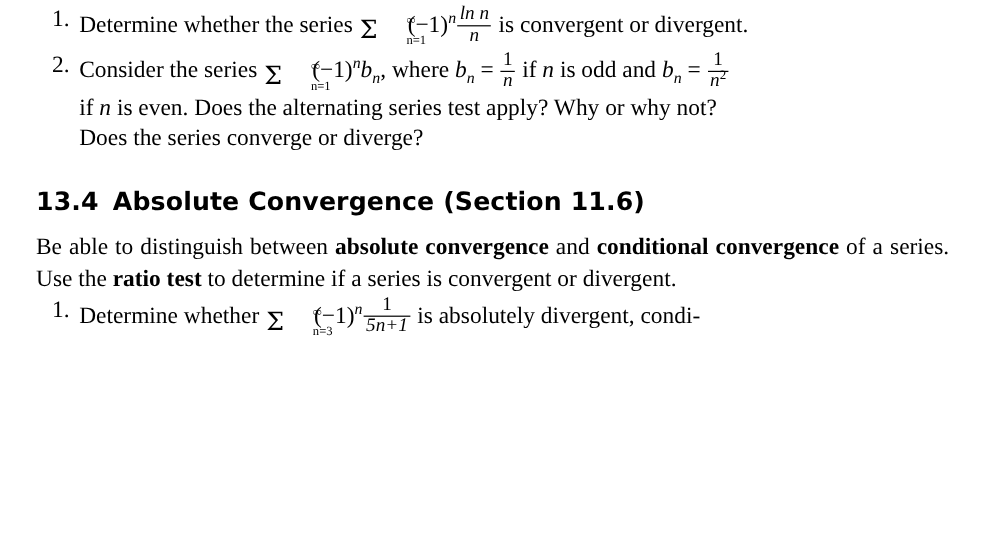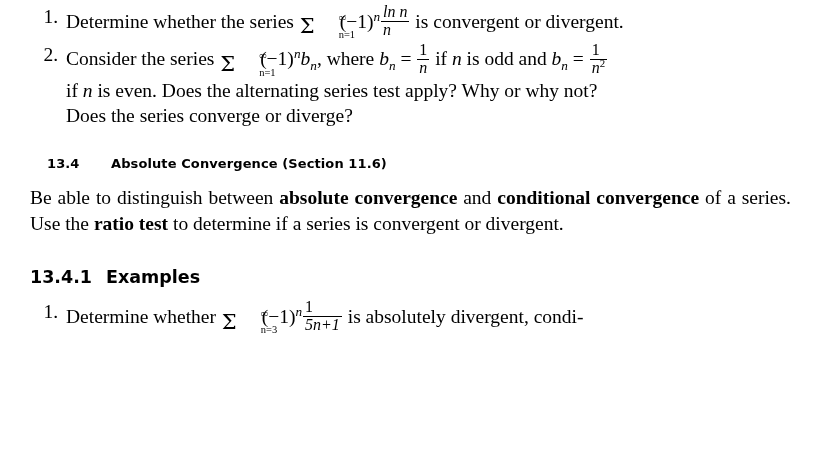--- a/index.html
+++ b/index.html
@@ -46,22 +46,22 @@
     text-align: right;
     font-size: 19.5px;
   }
 
   .exercises-top > li { margin-bottom: 7px; }
 
   
   h2.sec {
     font-family: "DejaVu Sans", sans-serif;
     font-weight: bold;
-    font-size: 13px;
-    margin: 28px 0 14px 17px;
+    font-size: 21px;
+    margin: 28px 0 14px 0;
     padding: 0;
     letter-spacing: 0.1px;
   }
   h2.sec .secnum { display: inline-block; min-width: 64px; }
 
   h3.subsec {
     font-family: "DejaVu Sans", sans-serif;
     font-weight: bold;
     font-size: 17.5px;
     margin: 30px 0 12px 0;
@@ -102,21 +102,21 @@
     white-space: nowrap;
     line-height: 1;
   }
   .sum .lim.top { top: -1px; }
   .sum .lim.bot { bottom: -1px; }
   .sum .pad { display: inline-block; width: 24px; }
 
   .frac {
     display: inline-block;
     vertical-align: -0.45em;
-    text-align: left;
+    text-align: center;
     font-size: 0.82em;
     line-height: 1.05;
     margin: 0 1px;
   }
   .frac .n { display: block; padding: 0 2px; }
   .frac .d { display: block; border-top: 1px solid #000; padding: 0 2px; }
 
   sup.exp { font-size: 0.68em; vertical-align: super; line-height: 0; }
   sub.idx { font-size: 0.68em; vertical-align: sub; line-height: 0; }
 </style>
@@ -165,23 +165,20 @@
     </ol>
 
     <h2 class="sec">
       <span class="secnum">13.4</span><span>Absolute Convergence (Section 11.6)</span>
     </h2>
 
     <p class="para">
       <span>Be able to distinguish between </span><b>absolute convergence</b><span> and </span><b>conditional convergence</b><span> of a series.   Use the </span><b>ratio test</b><span> to determine if a series is convergent or divergent.</span>
     </p>
 
-    <h3 class="subsec">
-      <span class="secnum">13.4.1</span><span>Examples</span>
-    </h3>
 
     <ol class="enum">
       <li>
         <span class="num">1.</span>
         <span>
           <span>Determine  whether</span>
           <span class="sum">
             <span class="sig">Σ</span><span class="lim top">∞</span><span class="lim bot">n=3</span><span class="pad"></span>
           </span><span class="mathup">(−1)</span><sup class="exp math">n</sup><span class="frac"><span class="n mathup">1</span><span class="d math">5n+1</span></span>
           <span>is  absolutely  divergent,  condi-</span><br>

